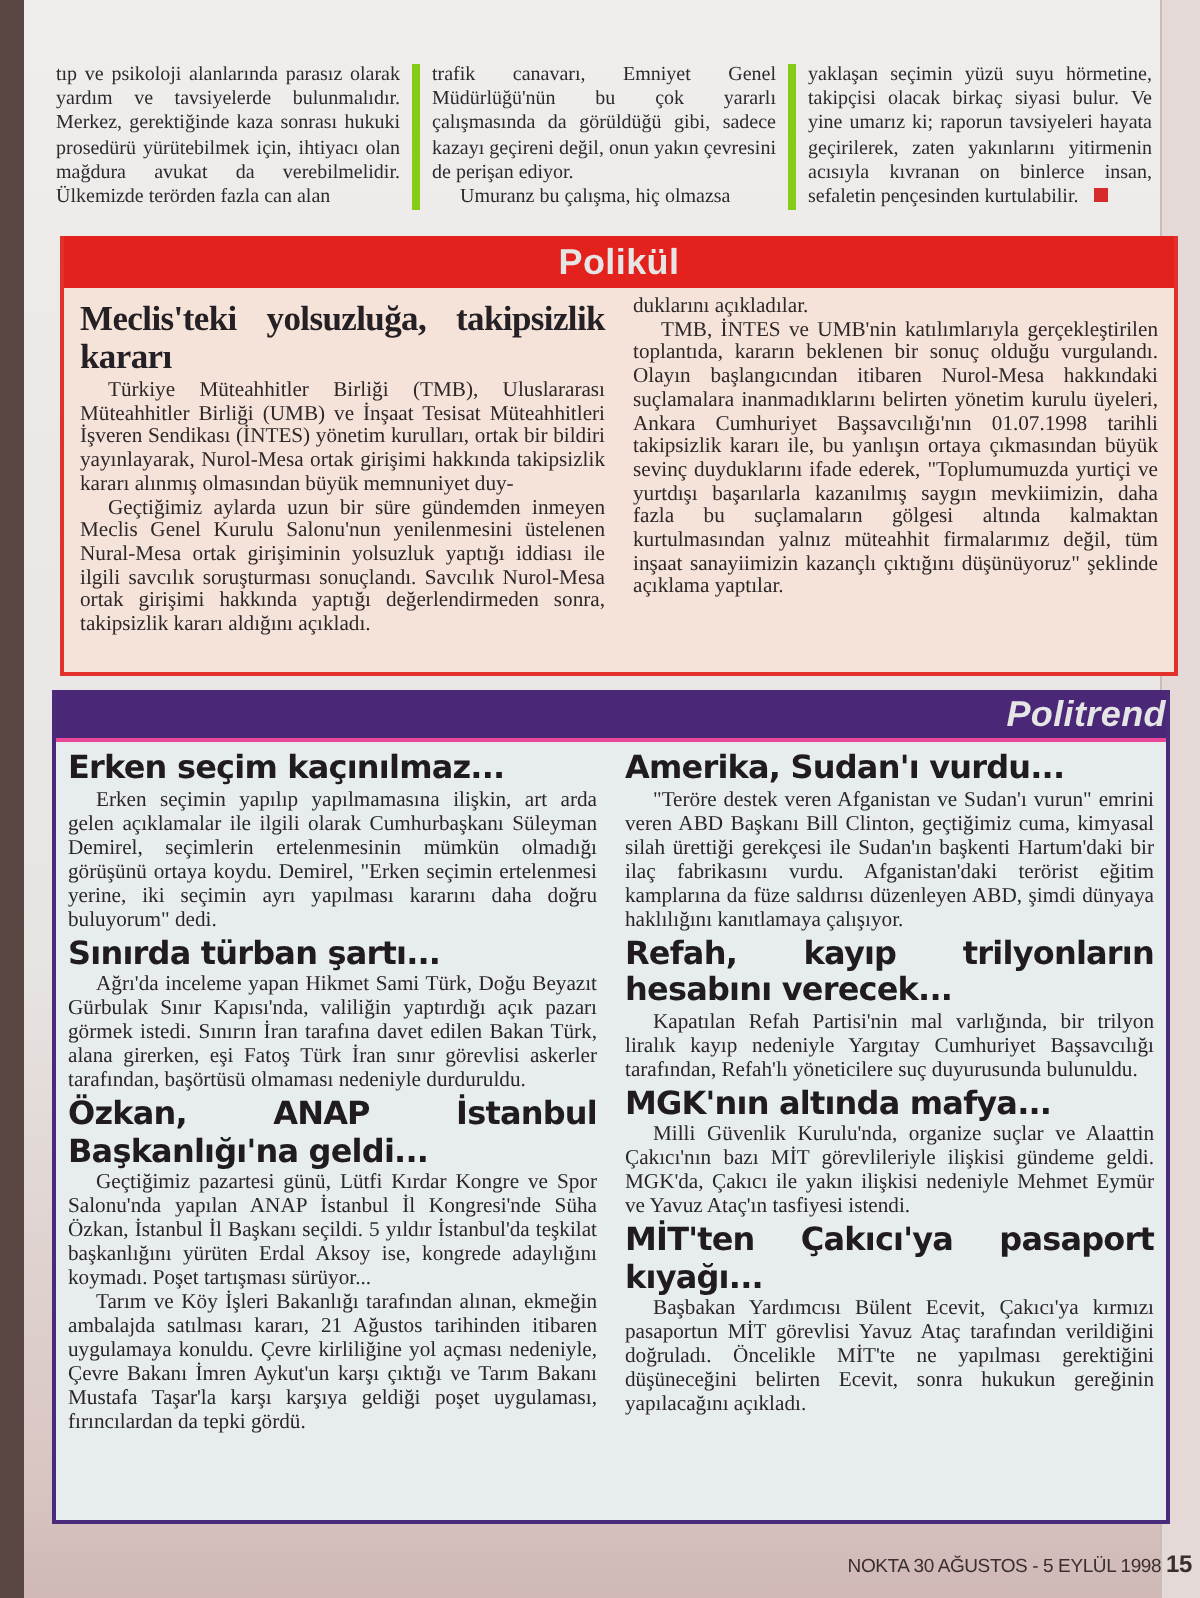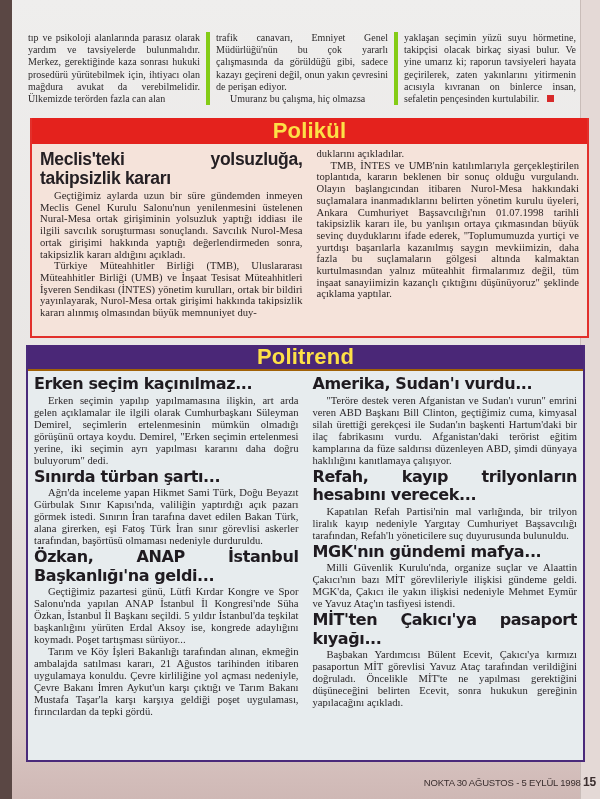--- a/index.html
+++ b/index.html
@@ -8,29 +8,29 @@
   .edge{position:absolute;left:580px;top:0;width:20px;height:799px;background:#e4d9d6;border-left:1px solid #c9bdb9;}
   .top-cols{position:absolute;left:22px;top:32px;width:560px;display:flex;font-size:10px;line-height:12.2px;color:#2d2a2c;text-align:justify;}
   .top-cols .col{flex:1;padding:0 6px;}
   .top-cols .col+.col{border-left:4px solid #84cc16;}
   .top-cols p{margin:0;}
   .indent{text-indent:14px;}
   .endmark{display:inline-block;width:7px;height:7px;background:#d72a2a;margin-left:8px;}
   
   .polikul{position:absolute;left:30px;top:118px;width:555px;height:218px;background:#f5e3da;border:2px solid #e2302b;border-top:none;}
   .polikul-bar{height:26px;background:#e4221d;display:flex;align-items:center;justify-content:center;}
-  .bar-title{font-family:"Liberation Sans",sans-serif;font-weight:bold;font-size:22px;color:#fde047;letter-spacing:.2px;}
+  .bar-title{font-family:"Liberation Sans",sans-serif;font-weight:bold;font-size:18px;color:#e5e5e5;letter-spacing:.2px;}
   .polikul-body{display:flex;padding:4px 8px 0 8px;}
   .pcol{flex:1;font-size:10.6px;line-height:11.7px;color:#2d2727;text-align:justify;}
   .pcol+.pcol{margin-left:14px;}
   .pcol p{margin:0;}
-  .h1{font-family:Liberation Sans, sans-serif;font-weight:bold;font-size:17.5px;line-height:19px;color:#252024;margin:2px 0 2px 0;letter-spacing:-.3px;}
+  .h1{font-family:Liberation Serif, serif;font-weight:bold;font-size:17.5px;line-height:19px;color:#252024;margin:2px 0 2px 0;letter-spacing:-.3px;}
   
   .politrend{position:absolute;left:26px;top:345px;width:555px;height:415px;background:#e7ecee;border:2px solid #4a2a7a;border-top:none;}
-  .politrend-bar{height:24px;background:#4a2777;display:flex;align-items:center;justify-content:center;border-bottom:2px solid #a16207;}
+  .politrend-bar{height:24px;background:#4a2777;display:flex;align-items:center;justify-content:flex-end;border-bottom:2px solid #ec4899;font-style:italic;}
   .politrend-body{display:flex;padding:3px 6px 0 6px;}
   .tcol{flex:1;font-size:10.6px;line-height:12px;color:#2a2628;text-align:justify;}
   .tcol+.tcol{margin-left:14px;}
   .tcol p{margin:0;}
   .h2{font-family:"DejaVu Sans",sans-serif;font-weight:bold;font-size:16px;line-height:18.5px;color:#1f1b20;margin:1px 0 1px 0;letter-spacing:-.4px;}
   .footer{position:absolute;right:4px;top:775px;font-family:"Liberation Sans",sans-serif;font-size:9.5px;color:#3a2e2e;letter-spacing:-.2px;}
   .footer .pg{font-weight:bold;font-size:12px;margin-top:12px;}
 </style>
 </head>
 <body>
@@ -51,22 +51,22 @@
   </div>
 </div>
 
 <div class="polikul">
   <div class="polikul-bar">
     <span class="bar-title">Polikül</span>
   </div>
   <div class="polikul-body">
     <div class="pcol">
       <div class="h1">Meclis'teki yolsuzluğa, takipsizlik kararı</div>
+      <p class="indent">Türkiye Müteahhitler Birliği (TMB), Uluslararası Müteahhitler Birliği (UMB) ve İnşaat Tesisat Müteahhitleri İşveren Sendikası (İNTES) yönetim kurulları, ortak bir bildiri yayınlayarak, Nurol-Mesa ortak girişimi hakkında takipsizlik kararı alınmış olmasından büyük memnuniyet duy-</p>
       <p class="indent">Geçtiğimiz aylarda uzun bir süre gündemden inmeyen Meclis Genel Kurulu Salonu'nun yenilenmesini üstelenen Nural-Mesa ortak girişiminin yolsuzluk yaptığı iddiası ile ilgili savcılık soruşturması sonuçlandı. Savcılık Nurol-Mesa ortak girişimi hakkında yaptığı değerlendirmeden sonra, takipsizlik kararı aldığını açıkladı.</p>
-      <p class="indent">Türkiye Müteahhitler Birliği (TMB), Uluslararası Müteahhitler Birliği (UMB) ve İnşaat Tesisat Müteahhitleri İşveren Sendikası (İNTES) yönetim kurulları, ortak bir bildiri yayınlayarak, Nurol-Mesa ortak girişimi hakkında takipsizlik kararı alınmış olmasından büyük memnuniyet duy-</p>
     </div>
     <div class="pcol">
       <p>duklarını açıkladılar.</p>
       <p class="indent">TMB, İNTES ve UMB'nin katılımlarıyla gerçekleştirilen toplantıda, kararın beklenen bir sonuç olduğu vurgulandı. Olayın başlangıcından itibaren Nurol-Mesa hakkındaki suçlamalara inanmadıklarını belirten yönetim kurulu üyeleri, Ankara Cumhuriyet Başsavcılığı'nın 01.07.1998 tarihli takipsizlik kararı ile, bu yanlışın ortaya çıkmasından büyük sevinç duyduklarını ifade ederek, "Toplumumuzda yurtiçi ve yurtdışı başarılarla kazanılmış saygın mevkiimizin, daha fazla bu suçlamaların gölgesi altında kalmaktan kurtulmasından yalnız müteahhit firmalarımız değil, tüm inşaat sanayiimizin kazançlı çıktığını düşünüyoruz" şeklinde açıklama yaptılar.</p>
     </div>
   </div>
 </div>
 
 <div class="politrend">
   <div class="politrend-bar">
@@ -80,21 +80,21 @@
       <p class="indent">Ağrı'da inceleme yapan Hikmet Sami Türk, Doğu Beyazıt Gürbulak Sınır Kapısı'nda, valiliğin yaptırdığı açık pazarı görmek istedi. Sınırın İran tarafına davet edilen Bakan Türk, alana girerken, eşi Fatoş Türk İran sınır görevlisi askerler tarafından, başörtüsü olmaması nedeniyle durduruldu.</p>
       <div class="h2">Özkan, ANAP İstanbul Başkanlığı'na geldi...</div>
       <p class="indent">Geçtiğimiz pazartesi günü, Lütfi Kırdar Kongre ve Spor Salonu'nda yapılan ANAP İstanbul İl Kongresi'nde Süha Özkan, İstanbul İl Başkanı seçildi. 5 yıldır İstanbul'da teşkilat başkanlığını yürüten Erdal Aksoy ise, kongrede adaylığını koymadı. Poşet tartışması sürüyor...</p>
       <p class="indent">Tarım ve Köy İşleri Bakanlığı tarafından alınan, ekmeğin ambalajda satılması kararı, 21 Ağustos tarihinden itibaren uygulamaya konuldu. Çevre kirliliğine yol açması nedeniyle, Çevre Bakanı İmren Aykut'un karşı çıktığı ve Tarım Bakanı Mustafa Taşar'la karşı karşıya geldiği poşet uygulaması, fırıncılardan da tepki gördü.</p>
     </div>
     <div class="tcol">
       <div class="h2">Amerika, Sudan'ı vurdu...</div>
       <p class="indent">"Teröre destek veren Afganistan ve Sudan'ı vurun" emrini veren ABD Başkanı Bill Clinton, geçtiğimiz cuma, kimyasal silah ürettiği gerekçesi ile Sudan'ın başkenti Hartum'daki bir ilaç fabrikasını vurdu. Afganistan'daki terörist eğitim kamplarına da füze saldırısı düzenleyen ABD, şimdi dünyaya haklılığını kanıtlamaya çalışıyor.</p>
       <div class="h2">Refah, kayıp trilyonların hesabını verecek...</div>
       <p class="indent">Kapatılan Refah Partisi'nin mal varlığında, bir trilyon liralık kayıp nedeniyle Yargıtay Cumhuriyet Başsavcılığı tarafından, Refah'lı yöneticilere suç duyurusunda bulunuldu.</p>
-      <div class="h2">MGK'nın gündemi mafya...</div>
+      <div class="h2">MGK'nın altında mafya...</div>
       <p class="indent">Milli Güvenlik Kurulu'nda, organize suçlar ve Alaattin Çakıcı'nın bazı MİT görevlileriyle ilişkisi gündeme geldi. MGK'da, Çakıcı ile yakın ilişkisi nedeniyle Mehmet Eymür ve Yavuz Ataç'ın tasfiyesi istendi.</p>
       <div class="h2">MİT'ten Çakıcı'ya pasaport kıyağı...</div>
       <p class="indent">Başbakan Yardımcısı Bülent Ecevit, Çakıcı'ya kırmızı pasaportun MİT görevlisi Yavuz Ataç tarafından verildiğini doğruladı. Öncelikle MİT'te ne yapılması gerektiğini düşüneceğini belirten Ecevit, sonra hukukun gereğinin yapılacağını açıkladı.</p>
     </div>
   </div>
 </div>
 
 <div class="footer">
   <span>NOKTA 30 AĞUSTOS - 5 EYLÜL 1998</span>
   <span class="pg">15</span>

